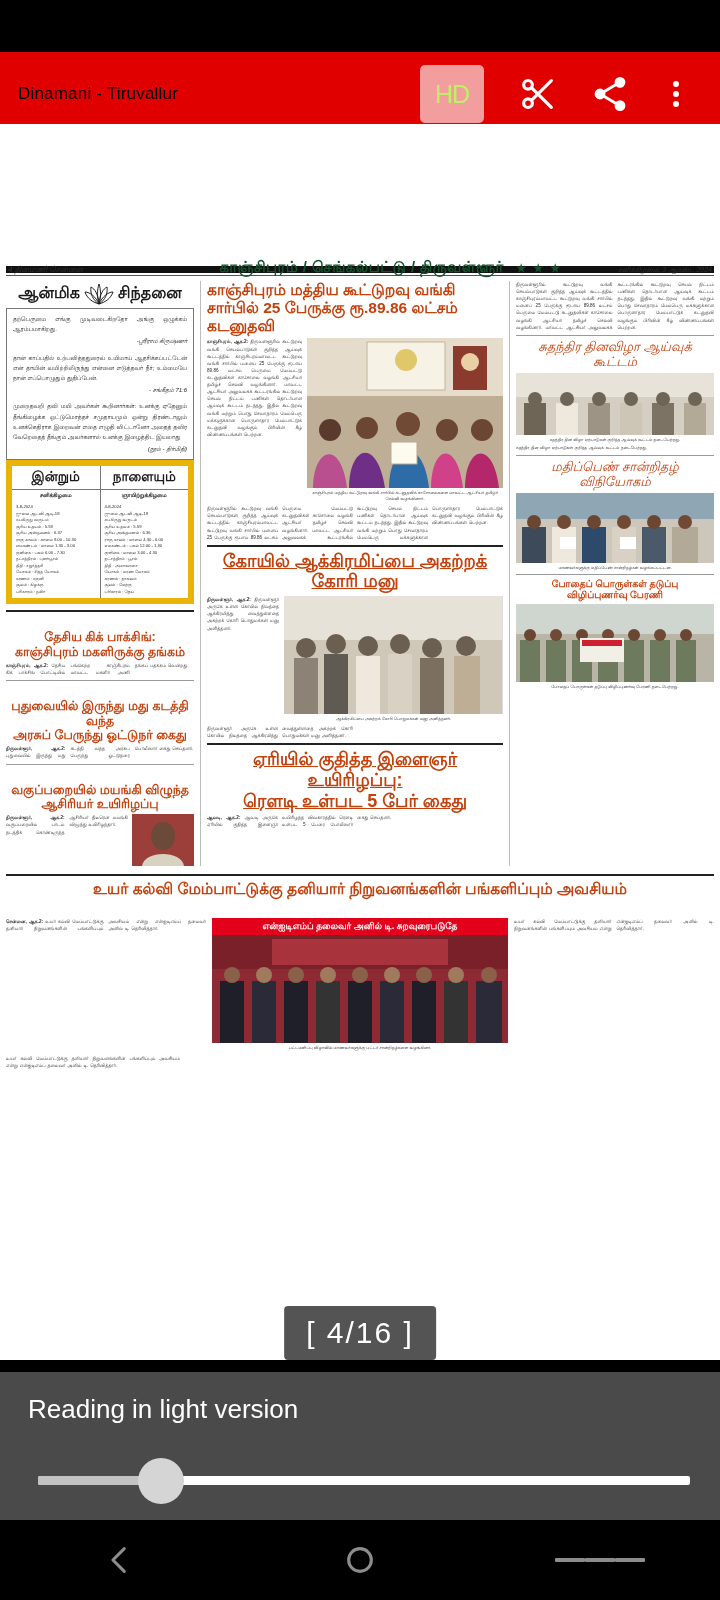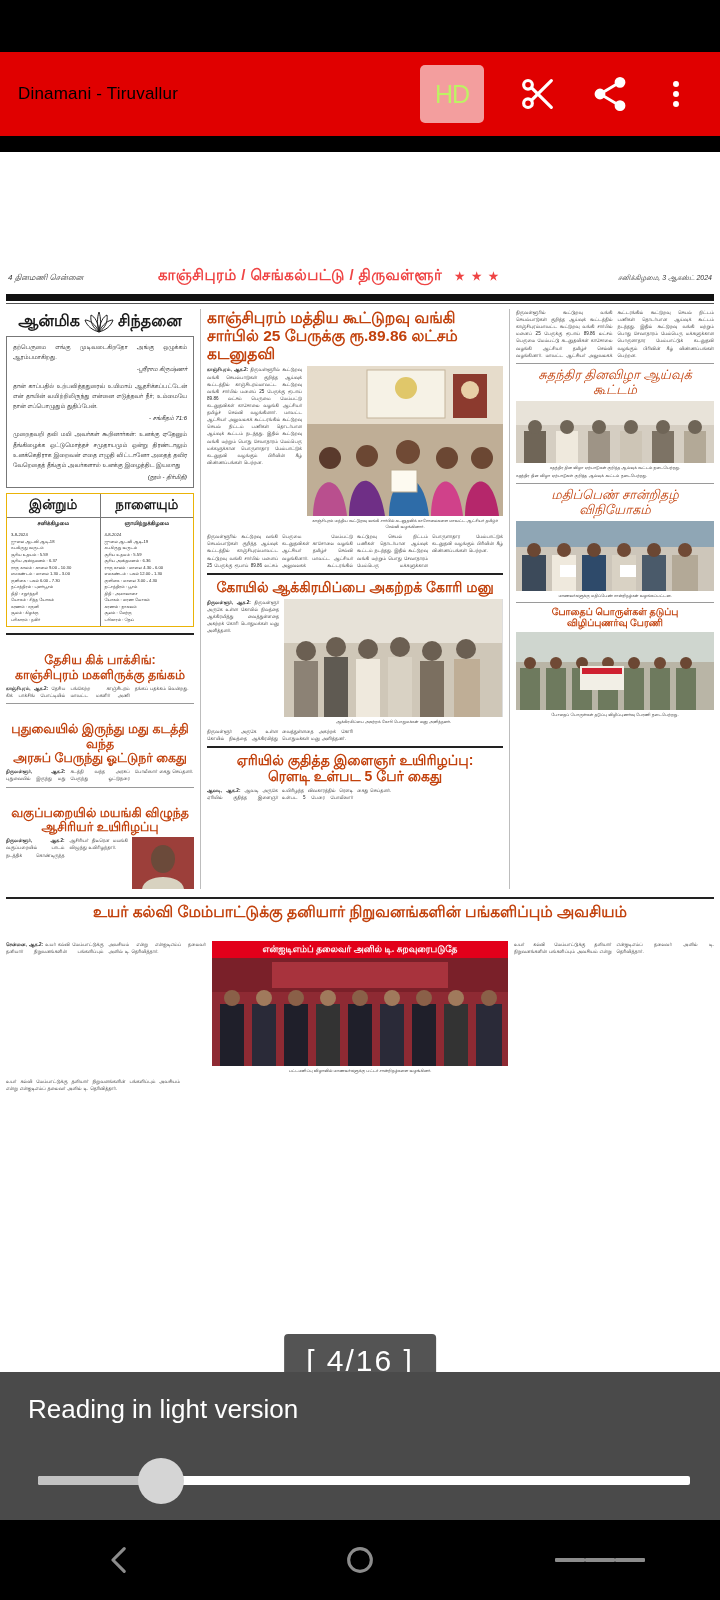--- a/index.html
+++ b/index.html
@@ -20,47 +20,47 @@
   .hd-badge {
     width: 64px; height: 58px; background: rgba(255,255,255,.62); border-radius: 5px;
     display: flex; align-items: center; justify-content: center; margin-right: 26px;
   }
   .hd-badge span { color: #bef264; font-weight: normal; font-size: 25px; letter-spacing: -1px; }
   .iconbtn { width: 56px; height: 58px; display: flex; align-items: center; justify-content: center; margin-right: 16px; }
   .iconbtn.last { margin-right: 4px; width: 44px; }
   .iconbtn svg { display: block; }
 
   
-  .viewer { position: absolute; top: 152px; left: 0; width: 720px; height: 1236px; background: #fff; }
+  .viewer { position: absolute; top: 124px; left: 0; width: 720px; height: 1236px; background: #fff; }
   .paper {
     position: absolute; top: 114px; left: 0; width: 720px; height: 1040px; background: #fff;
     color: #1a1a1a; overflow: hidden;
   }
 
   
   .masthead { display: flex; align-items: baseline; padding: 0 8px; height: 26px; }
   .mh-left { font-size: 8px; color: #333; font-style: italic; width: 150px; }
-  .mh-center { flex: 1; text-align: left; font-size: 15px; font-weight: bold; color: #ef4444; letter-spacing: .4px; }
+  .mh-center { flex: 1; text-align: right; font-size: 15px; font-weight: bold; color: #14532d; letter-spacing: .4px; margin-top: 20px; }
   .mh-stars { font-size: 11px; padding-left: 8px; letter-spacing: 2px; }
   .mh-right { width: 150px; text-align: right; font-size: 7px; color: #333; font-style: italic; }
   .mh-rule { height: 7px; background: #111; margin: 2px 6px 0 6px; }
   .mh-rule2 { height: 1px; background: #555; margin: 2px 6px 0 6px; }
 
   
   .cols { display: flex; padding: 5px 6px 0 6px; gap: 6px; }
   .col-l { width: 200px; }
   .col-m { width: 296px; }
   .col-r { width: 198px; }
 
   .vsep { width: 1px; background: #bdbdbd; }
 
   
   .hl { font-weight: bold; color: #c2410c; text-align: center; line-height: 1.15; }
   .hl-xl { font-size: 15.5px; }
-  .hl-l  { font-size: 14px; }
+  .hl-l  { font-size: 18px; text-decoration: underline; }
   .hl-m  { font-size: 12.5px; margin-top: 18px; }
   .hl-s  { font-size: 9.5px; }
   .hl-xs { font-size: 13px; font-style: italic; font-weight: normal; }
 
   .rule-thin { height: 1px; background: #9a9a9a; margin: 4px 0; }
   .rule-dark { height: 2px; background: #222; margin: 4px 0; }
 
   
   .body-text { font-size: 4.6px; line-height: 1.55; color: #2b2b2b; text-align: justify; word-spacing: .5px; }
   .body-text.tiny { font-size: 4.1px; line-height: 1.5; }
@@ -71,21 +71,21 @@
 
   
   .spiritual-head { display:flex; align-items:center; justify-content:center; gap:4px; font-size:16px; font-weight:bold; margin:2px 0 3px; }
   .lotus { width: 30px; height: 22px; position: relative; }
   .lotus svg { position:absolute; left:0; top:0; }
   .boxed { border: 1px solid #777; padding: 5px 6px; }
   .quote { font-size: 6px; line-height: 1.7; color: #2b2b2b; text-align: justify; }
   .quote .attr { display:block; text-align: right; font-style: italic; margin-top:2px; }
 
   
-  .panel { border: 1px solid #eab308; margin-top: 5px; }
+  .panel { border: 6px solid #eab308; }
   .panel-head { display: flex; }
   .panel-head > div { flex:1; text-align:center; font-size: 13.5px; font-weight: bold; padding: 3px 0; }
   .panel-head > div:first-child { border-right: 1px solid #777; }
   .panel-sub { display:flex; border-top: 1px solid #777; }
   .panel-sub > div { flex:1; text-align:center; font-size:5.5px; padding:2px 0; font-weight:bold;}
   .panel-sub > div:first-child { border-right: 1px solid #777; }
   .panel-body { display:flex; }
   .panel-body > div { flex:1; padding: 3px 4px; font-size:4.2px; line-height:1.55; color:#2b2b2b; }
   .panel-body > div:first-child { border-right: 1px solid #777; }
 

